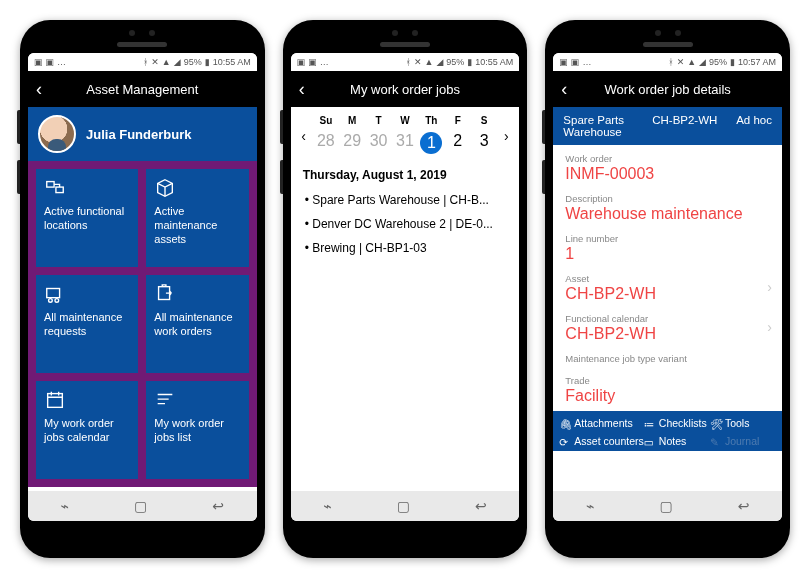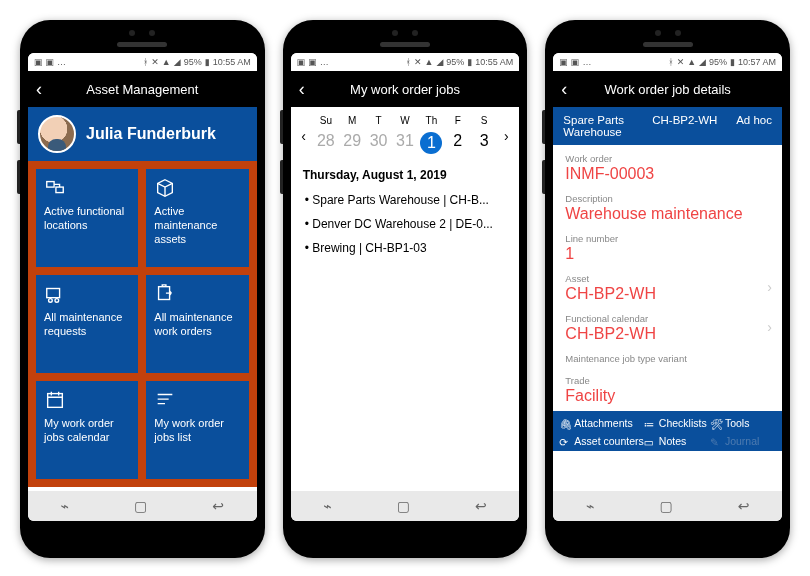--- a/index.html
+++ b/index.html
@@ -78,38 +78,38 @@
   }
   .app-header .back { width:20px; font-size:18px; line-height:1; }
   .app-header .title { flex:1; text-align:center; padding-right:20px; }
   
   .user-row {
     background:#0a4f9c;
     color:#fff;
     display:flex;
     align-items:center;
     padding:8px 10px;
-    font-size:16px;
+    font-size:13px;
     font-weight:600;
   }
   .avatar {
     width:34px; height:34px;
     border-radius:50%;
     background: radial-gradient(circle at 40% 35%, #f2d0b6 0 45%, #8b6b4f 46% 100%);
     margin-right:10px;
     border:2px solid #fff;
     overflow:hidden;
     position:relative;
   }
   .avatar:after{
     content:""; position:absolute; left:8px; right:8px; bottom:-4px; height:16px;
     background:#3a5a7a; border-radius:8px 8px 0 0;
   }
   .tiles {
-    background:#c2410c;
+    background:#701a75;
     padding:8px;
     display:grid;
     grid-template-columns:1fr 1fr;
     gap:8px;
   }
   .tile {
     background:#0a4f9c;
     color:#fff;
     height:82px;
     padding:8px;
@@ -120,21 +120,21 @@
     justify-content:flex-start;
     gap:6px;
   }
   .tile svg { width:22px; height:22px; stroke:#fff; fill:none; stroke-width:1.5; }
   
   .cal-header {
     display:flex; align-items:center; padding:6px 4px 0 4px;
   }
   .cal-header .arrow { width:18px; text-align:center; font-size:14px; color:#000; }
   .cal-grid { flex:1; display:grid; grid-template-columns:repeat(7,1fr); text-align:center; }
-  .dow { font-size:10px; font-weight:400; padding:2px 0; }
+  .dow { font-size:10px; font-weight:700; padding:2px 0; }
   .dnum { font-size:16px; padding:4px 0; }
   .dnum.grey { color:#aaa; }
   .dnum.selected span {
     display:inline-block; width:22px; height:22px; line-height:22px;
     background:#0a6ed1; color:#fff; border-radius:50%;
   }
   .date-heading { font-size:12px; font-weight:600; padding:10px 12px 6px 12px; }
   .event-list { padding:0 14px; font-size:12px; }
   .event-list .ev { padding:5px 0; white-space:nowrap; overflow:hidden; text-overflow:ellipsis; }
   .event-list .ev:before { content:"• "; }

